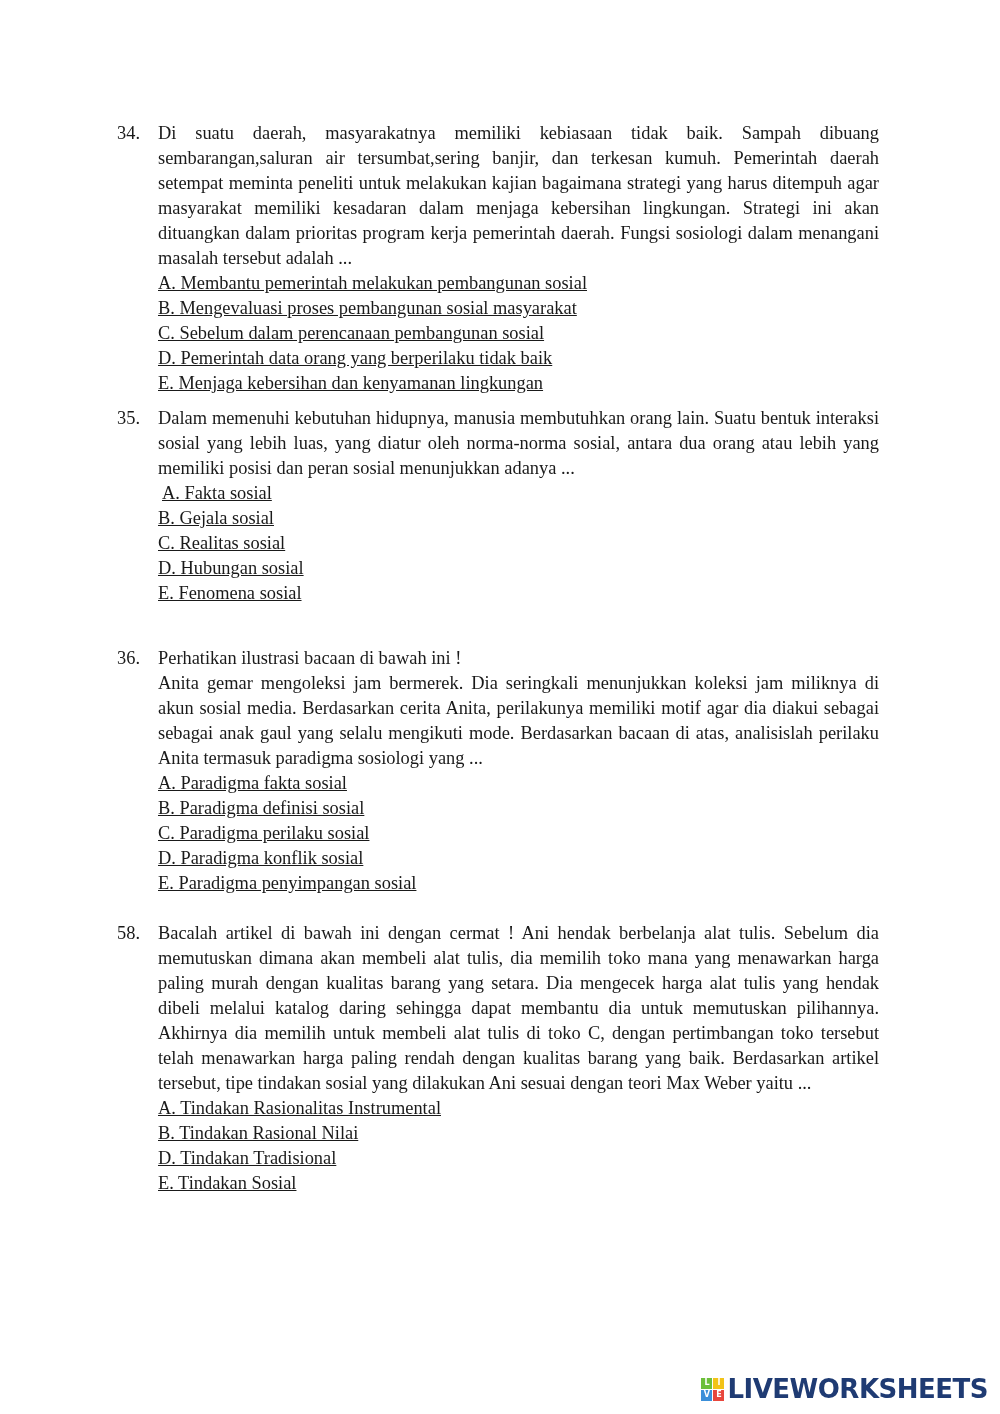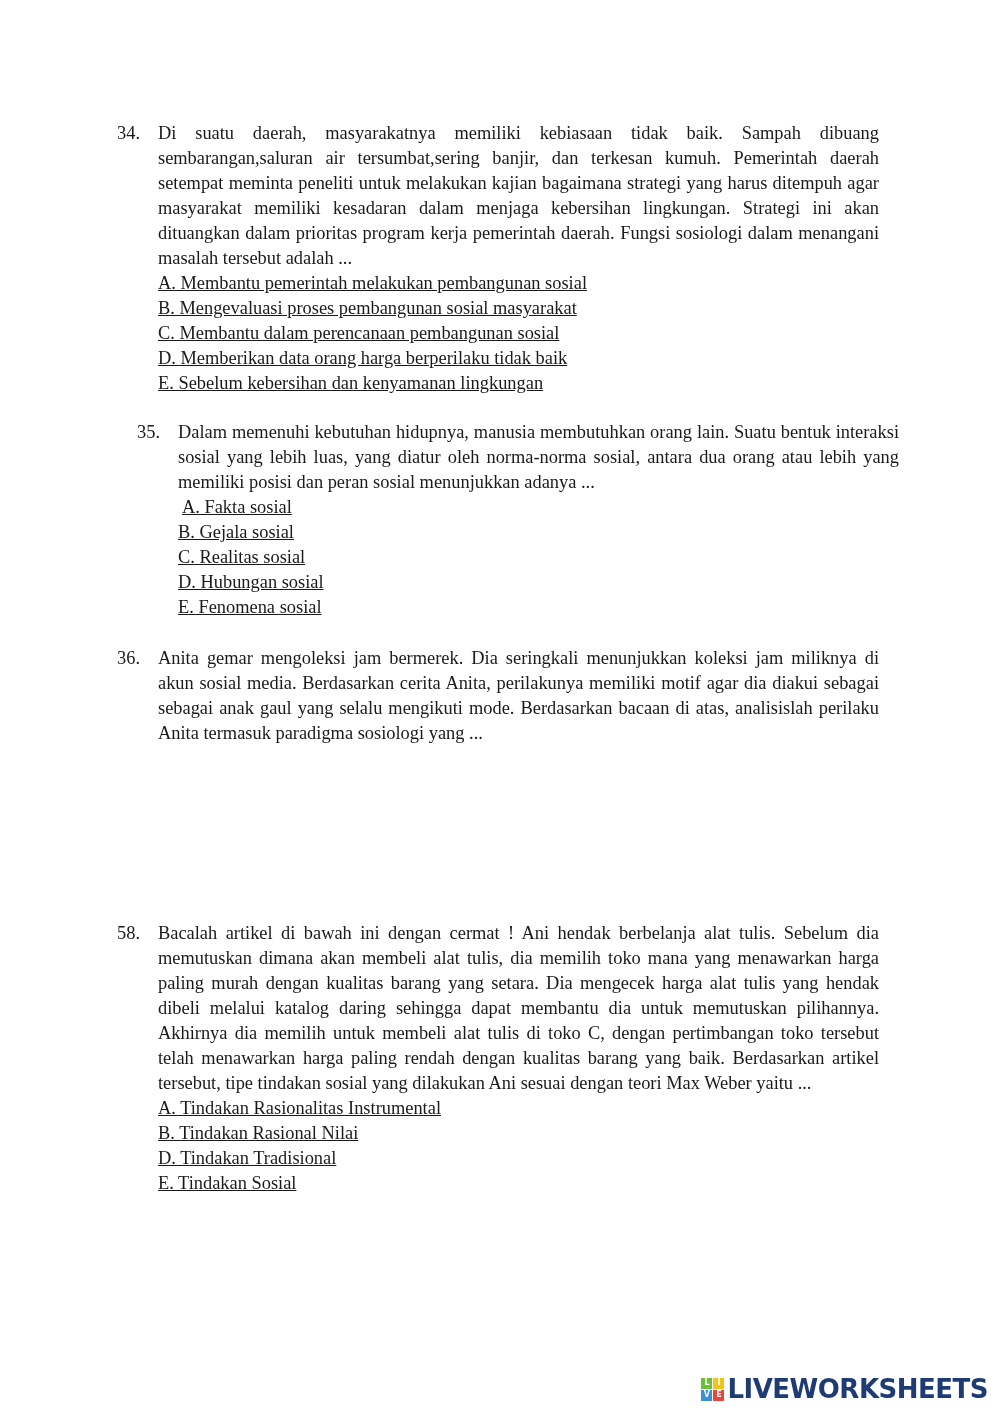--- a/index.html
+++ b/index.html
@@ -49,21 +49,21 @@
       margin: 0;
       padding: 0;
       text-decoration: underline;
     }
     .option {
       white-space: nowrap;
     }
     .option.indent1 { padding-left: 4px; }
 
     #q34 { top: 121px; }
-    #q35 { top: 420px; margin-left: 20px; }
+    #q35 { top: 406px; }
     #q36 { top: 646px; }
     #q37 { top: 921px; }
 
     .footer-logo {
       position: absolute;
       right: 12px;
       top: 1374px;
       height: 30px;
       display: flex;
       align-items: center;
@@ -98,23 +98,23 @@
 
 <div class="page">
 
   <div class="question" id="q34">
     <span class="q-number">34.</span>
     <div class="q-body">
       <p class="q-text">Di suatu daerah, masyarakatnya memiliki kebiasaan tidak baik. Sampah dibuang sembarangan,saluran air tersumbat,sering banjir, dan terkesan kumuh. Pemerintah daerah setempat meminta peneliti untuk melakukan kajian bagaimana strategi yang harus ditempuh agar masyarakat memiliki kesadaran dalam menjaga kebersihan lingkungan. Strategi ini akan dituangkan dalam prioritas program kerja pemerintah daerah. Fungsi sosiologi dalam menangani masalah tersebut adalah ...</p>
       <ul class="options">
         <li class="option">A. Membantu pemerintah melakukan pembangunan sosial</li>
         <li class="option">B. Mengevaluasi proses pembangunan sosial masyarakat</li>
-        <li class="option">C. Membantu dalam perencanaan pembangunan sosial</li>
-        <li class="option">D. Memberikan data orang harga berperilaku tidak baik</li>
-        <li class="option">E. Sebelum kebersihan dan kenyamanan lingkungan</li>
+        <li class="option">C. Sebelum dalam perencanaan pembangunan sosial</li>
+        <li class="option">D. Pemerintah data orang yang berperilaku tidak baik</li>
+        <li class="option">E. Menjaga kebersihan dan kenyamanan lingkungan</li>
       </ul>
     </div>
   </div>
 
   <div class="question" id="q35">
     <span class="q-number">35.</span>
     <div class="q-body">
       <p class="q-text">Dalam memenuhi kebutuhan hidupnya, manusia membutuhkan orang lain. Suatu bentuk interaksi sosial yang lebih luas, yang diatur oleh norma-norma sosial, antara dua orang atau lebih yang memiliki posisi dan peran sosial menunjukkan adanya ...</p>
       <ul class="options">
         <li class="option indent1">A. Fakta sosial</li>
@@ -122,21 +122,29 @@
         <li class="option">C. Realitas sosial</li>
         <li class="option">D. Hubungan sosial</li>
         <li class="option">E. Fenomena sosial</li>
       </ul>
     </div>
   </div>
 
   <div class="question" id="q36">
     <span class="q-number">36.</span>
     <div class="q-body">
+      <p class="q-text">Perhatikan ilustrasi bacaan di bawah ini !</p>
       <p class="q-text">Anita gemar mengoleksi jam bermerek. Dia seringkali menunjukkan koleksi jam miliknya di akun sosial media. Berdasarkan cerita Anita, perilakunya memiliki motif agar dia diakui sebagai sebagai anak gaul yang selalu mengikuti mode. Berdasarkan bacaan di atas, analisislah perilaku Anita termasuk paradigma sosiologi yang ...</p>
+      <ul class="options">
+        <li class="option">A. Paradigma fakta sosial</li>
+        <li class="option">B. Paradigma definisi sosial</li>
+        <li class="option">C. Paradigma perilaku sosial</li>
+        <li class="option">D. Paradigma konflik sosial</li>
+        <li class="option">E. Paradigma penyimpangan sosial</li>
+      </ul>
     </div>
   </div>
 
   <div class="question" id="q37">
     <span class="q-number">58.</span>
     <div class="q-body">
       <p class="q-text">Bacalah artikel di bawah ini dengan cermat ! Ani hendak berbelanja alat tulis. Sebelum dia memutuskan dimana akan membeli alat tulis, dia memilih toko mana yang menawarkan harga paling murah dengan kualitas barang yang setara. Dia mengecek harga alat tulis yang hendak dibeli melalui katalog daring sehingga dapat membantu dia untuk memutuskan pilihannya. Akhirnya dia memilih untuk membeli alat tulis di toko C, dengan pertimbangan toko tersebut telah menawarkan harga paling rendah dengan kualitas barang yang baik. Berdasarkan artikel tersebut, tipe tindakan sosial yang dilakukan Ani sesuai dengan teori Max Weber yaitu ...</p>
       <ul class="options">
         <li class="option">A. Tindakan Rasionalitas Instrumental</li>
         <li class="option">B. Tindakan Rasional Nilai</li>

